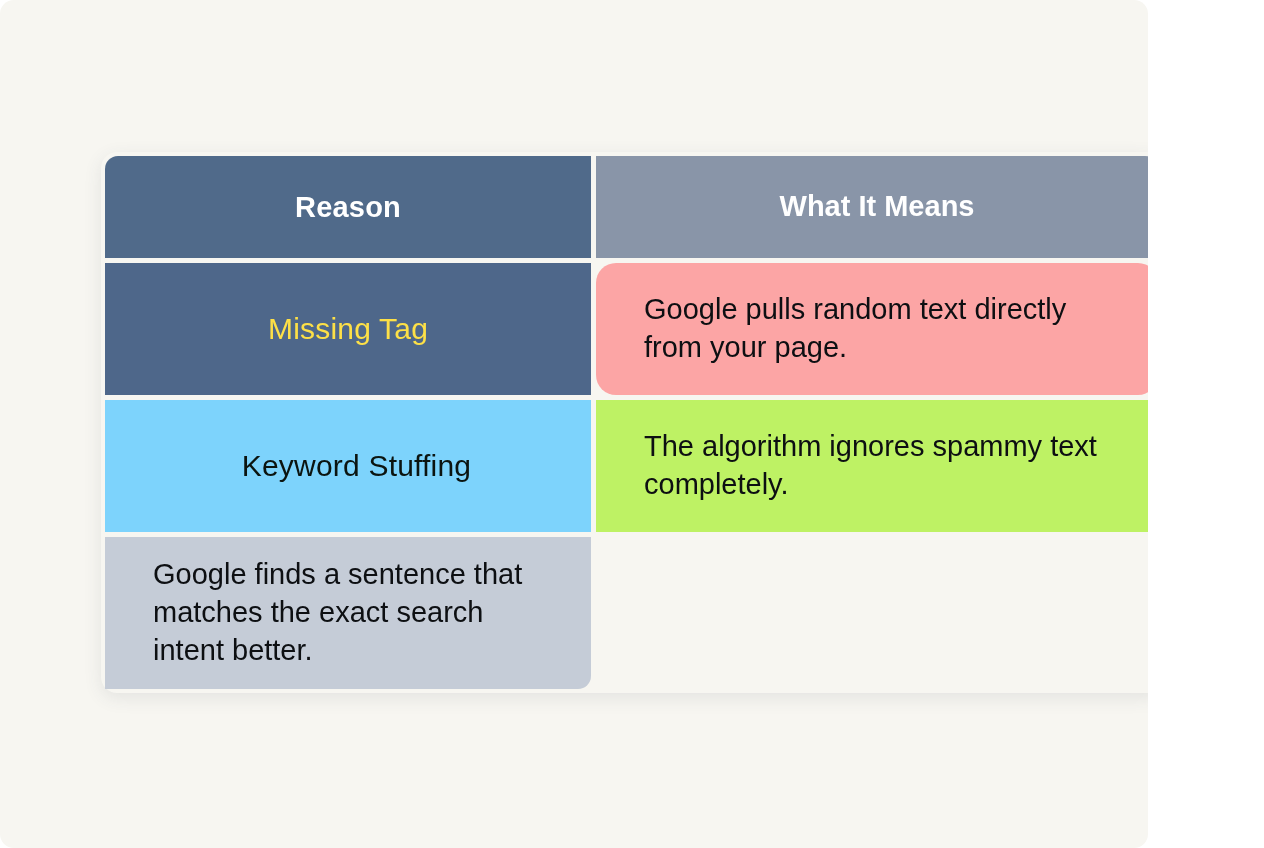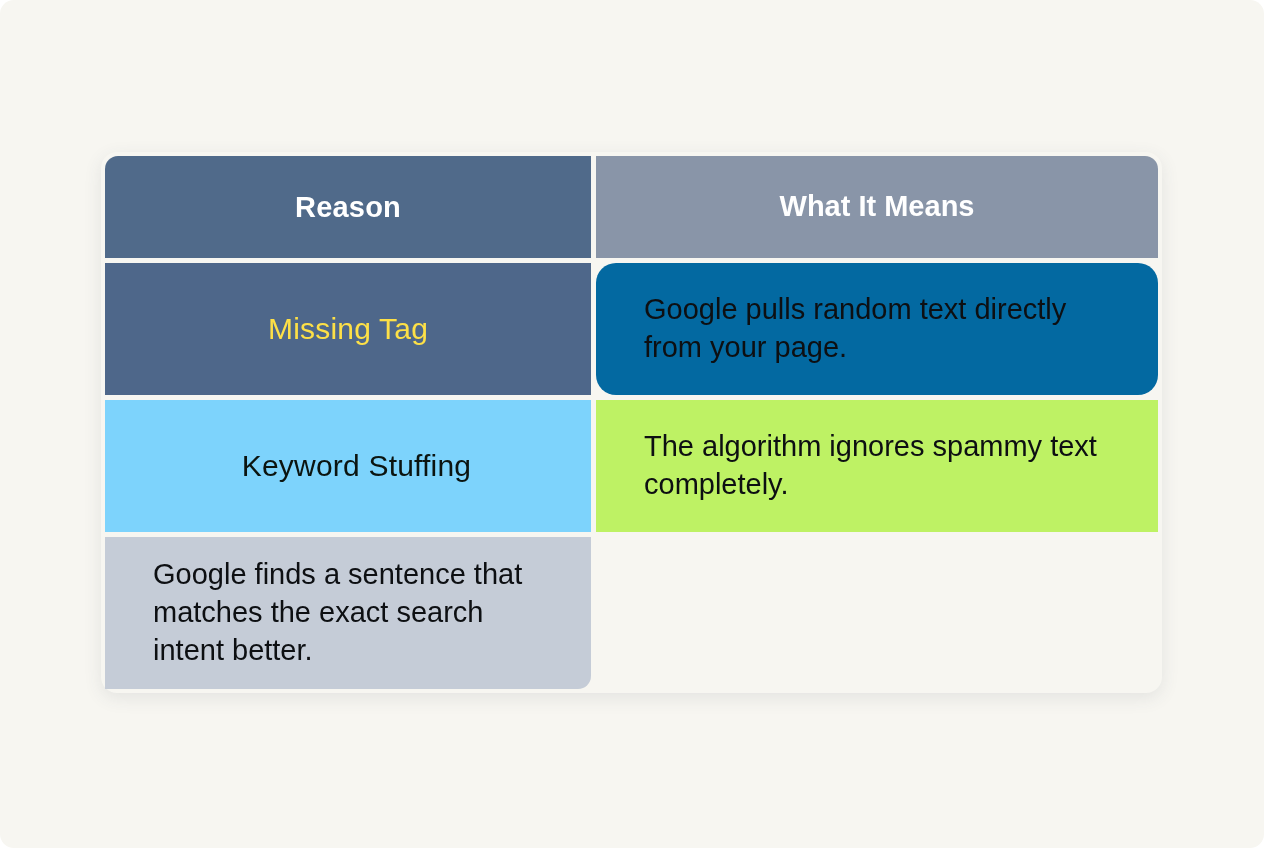--- a/index.html
+++ b/index.html
@@ -9,21 +9,21 @@
   body {
     width: 1264px;
     height: 848px;
     background: #ffffff;
     font-family: "Liberation Sans", sans-serif;
     overflow: hidden;
   }
 
   #canvas {
     position: relative;
-    width: 1264px;
+    width: 1148px;
     height: 848px;
     background: #f7f6f1;
     border-radius: 14px;
     overflow: hidden;
     box-sizing: border-box;
   }
 
   
   #table {
     position: absolute;
@@ -84,21 +84,21 @@
   }
   .meaning.header {
     justify-content: center;
     text-align: center;
     font-weight: bold;
     font-size: 29px;
     color: #ffffff;
     background: #8995a8;
     border-top-right-radius: 13px;
   }
-  .meaning.r0 { background: #0369a1; border-radius: 20px; }
+  .meaning.r0 { background: #fca5a5; border-radius: 20px; }
   .meaning.r1 { background: #bef264; }
   .meaning.r2 {
     background: #c5ccd7;
     border-bottom-right-radius: 13px;
   }
 
   .cell-text {
     display: block;
     white-space: pre-line;
   }

